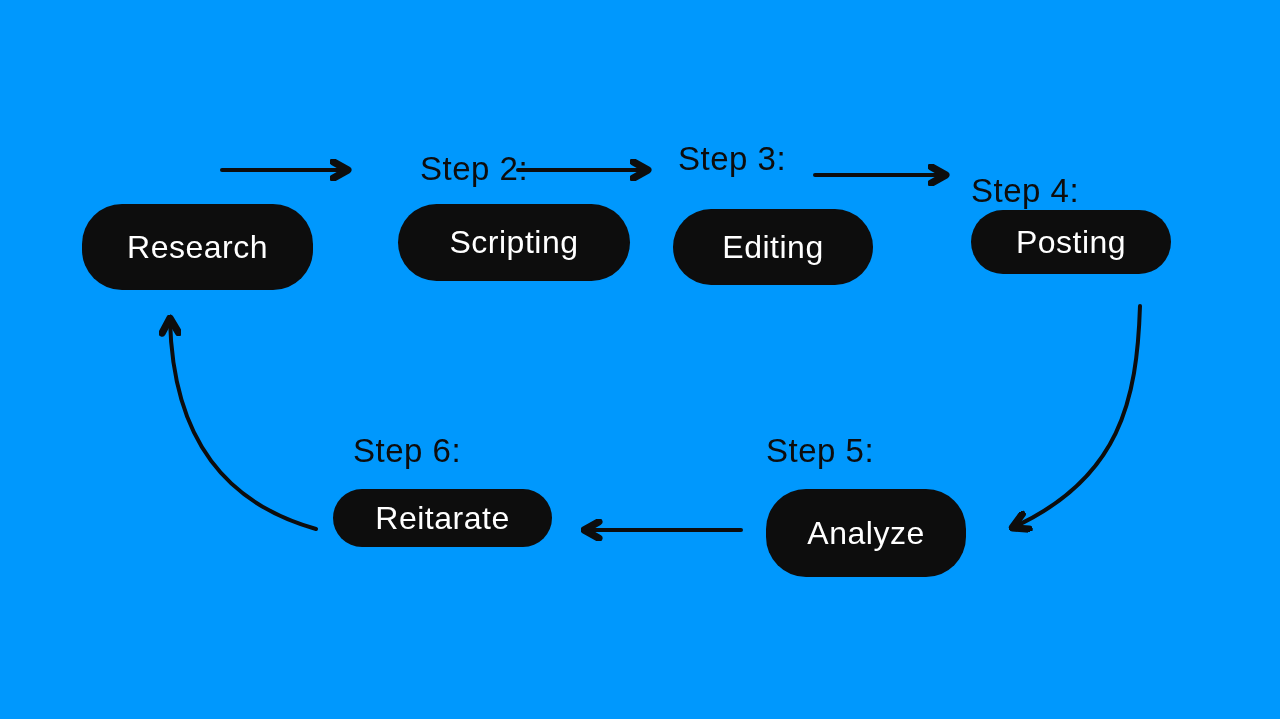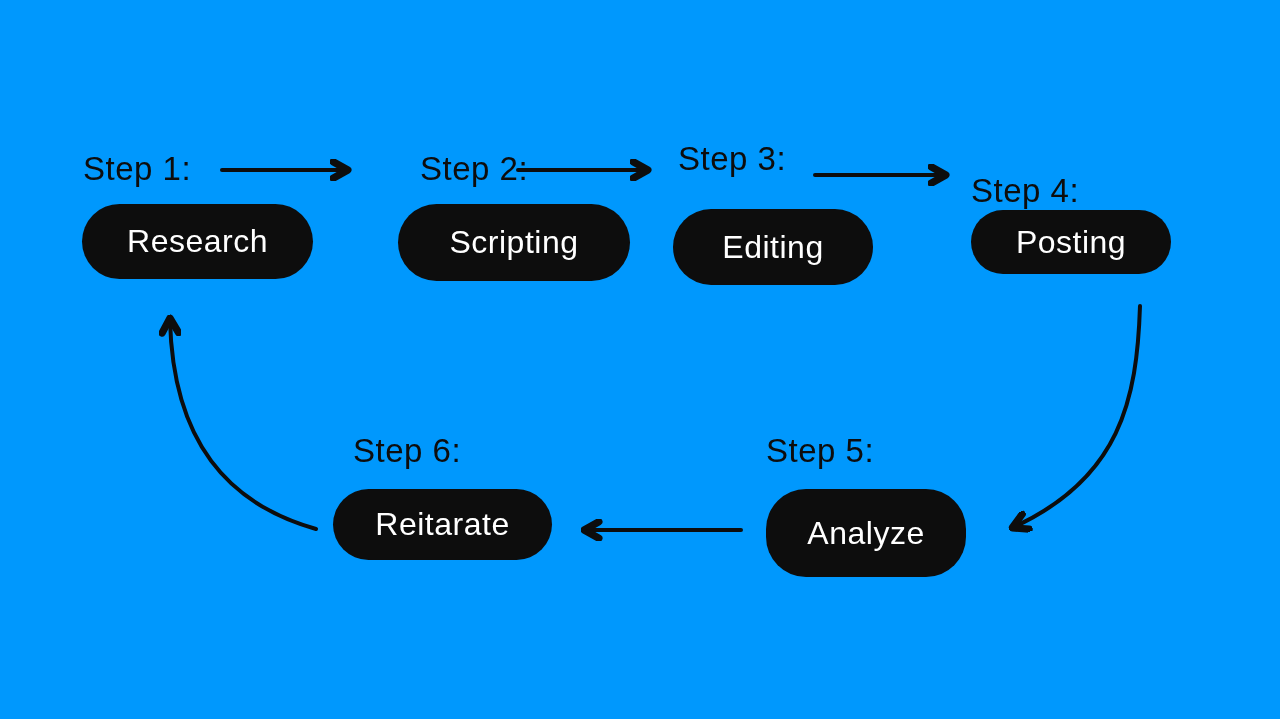--- a/index.html
+++ b/index.html
@@ -38,26 +38,26 @@
   }
   
   .l1{left:83px;top:150px;}
   .l2{left:380px;top:150px;margin-left:40px;}
   .l3{left:678px;top:140px;}
   .l4{left:971px;top:152px;margin-top:20px;}
   
   .l6{left:353px;top:432px;}
   .l5{left:766px;top:432px;}
   
-  .p1{left:82px;top:204px;width:231px;height:75px;text-align:center;}
+  .p1{left:82px;top:204px;width:231px;height:86px;text-align:center;}
   .p2{left:398px;top:204px;width:232px;height:77px;}
   .p3{left:673px;top:209px;width:200px;height:76px;}
   .p4{left:971px;top:210px;width:200px;height:64px;}
   
-  .p6{left:333px;top:489px;width:219px;height:71px;}
+  .p6{left:333px;top:489px;width:219px;height:58px;}
   .p5{left:766px;top:489px;width:200px;height:88px;}
   svg.arrows{position:absolute;left:0;top:0;width:1280px;height:719px;pointer-events:none;}
   svg.arrows path{stroke:var(--arrow);stroke-width:4;fill:none;stroke-linecap:round;}
 </style>
 </head>
 <body>
 
 <div class="canvas">
 
   <svg class="arrows" viewBox="0 0 1280 719" xmlns="http://www.w3.org/2000/svg">
@@ -67,21 +67,20 @@
       </marker>
     </defs>
     <path d="M222,170 H346" marker-end="url(#ah)"></path>
     <path d="M518,170 H646" marker-end="url(#ah)"></path>
     <path d="M815,175 H944" marker-end="url(#ah)"></path>
     <path d="M1140,306 C1137,400 1120,478 1014,527" marker-end="url(#ah)"></path>
     <path d="M741,530 H586" marker-end="url(#ah)"></path>
     <path d="M316,529 C228,504 173,442 170,320" marker-end="url(#ah)"></path>
   </svg>
 
-  <div class="step-label l1">Step 1:</div>
   <div class="pill p1">Research</div>
 
   <div class="step-label l2">Step 2:</div>
   <div class="pill p2">Scripting</div>
 
   <div class="step-label l3">Step 3:</div>
   <div class="pill p3">Editing</div>
 
   <div class="step-label l4">Step 4:</div>
   <div class="pill p4">Posting</div>

